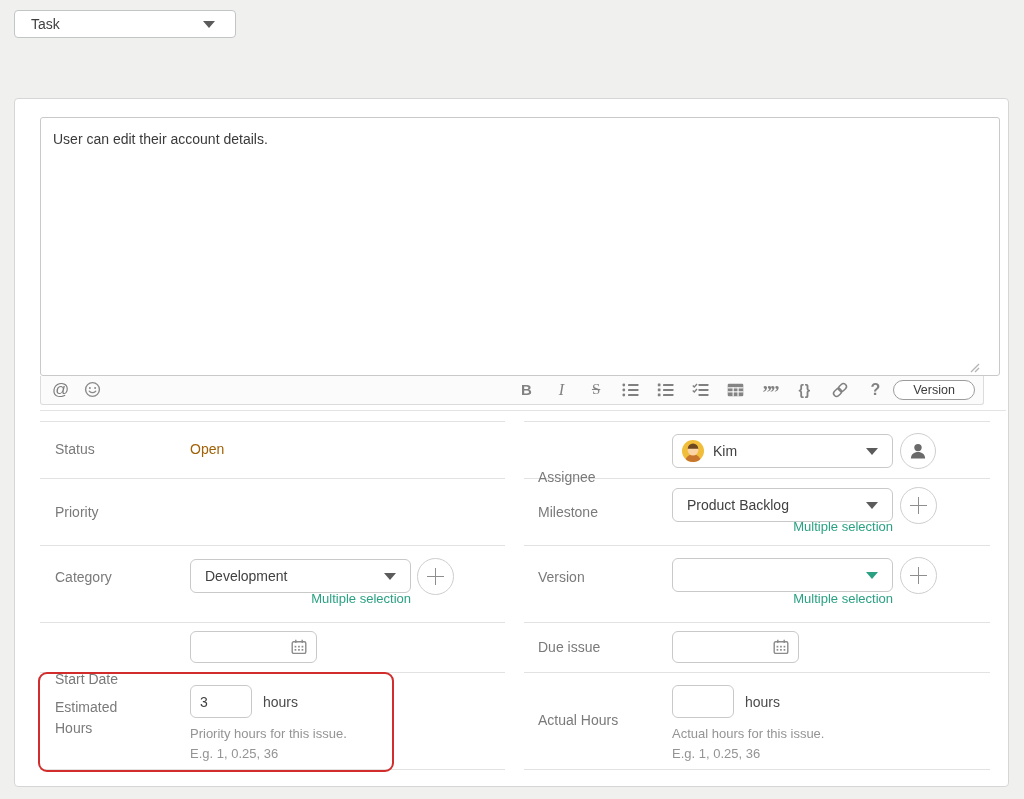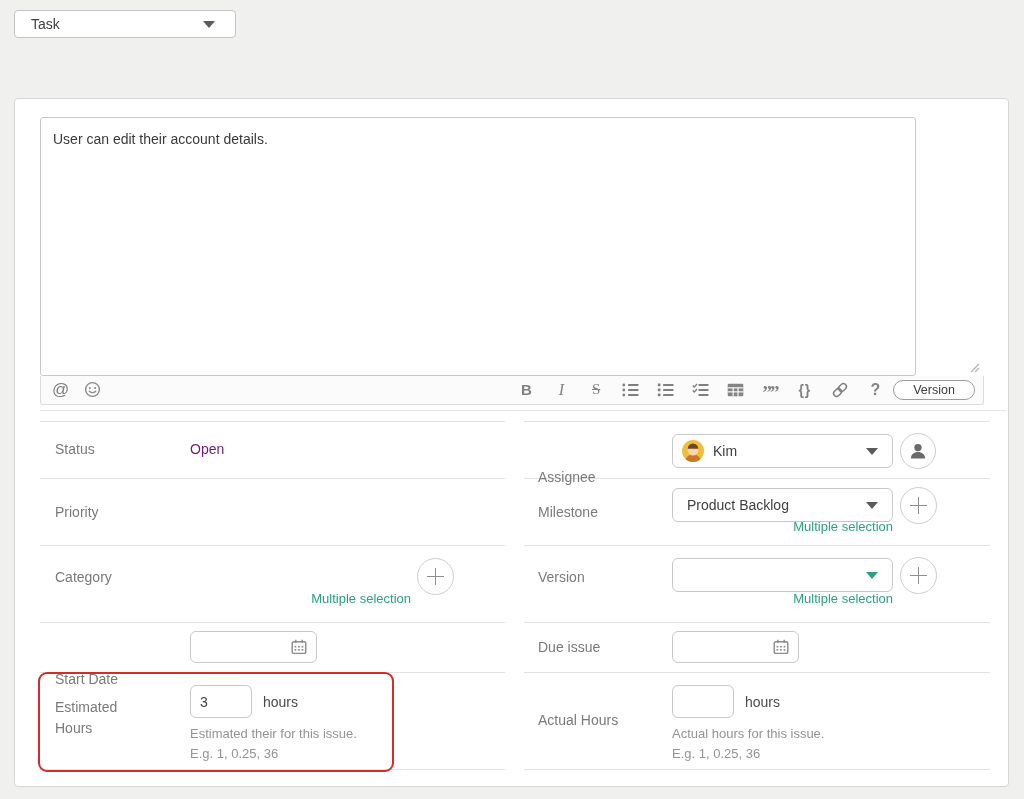--- a/index.html
+++ b/index.html
@@ -5,33 +5,33 @@
   html,body{margin:0;padding:0;}
   body{background:#f0f0ee;font-family:"Liberation Sans","DejaVu Sans",sans-serif;}
   #app{position:relative;width:1024px;height:799px;background:#f0f0ee;overflow:hidden;}
   .abs{position:absolute;box-sizing:border-box;}
   .topbox{background:#fff;border:1px solid #c2c5c6;border-radius:4px;display:flex;align-items:center;font-size:14px;color:#3f3f3f;}
   .panel{background:#fff;border:1px solid #d6d6d6;border-radius:4px;}
   .select{background:#fff;border:1px solid #c9c9c9;border-radius:6px;display:flex;align-items:center;padding:0 14px;font-size:14px;color:#414141;cursor:pointer;}
   .caret{width:0;height:0;border-left:6.5px solid transparent;border-right:6.5px solid transparent;border-top:7.5px solid #5b5b5b;margin-left:auto;flex:none;}
   .caret.green{border-top-color:#2aa183;}
   .flabel{position:absolute;font-size:14px;color:#7a7a7a;}
-  .fvalue{position:absolute;font-size:14px;color:#701a75;}
+  .fvalue{position:absolute;font-size:14px;color:#a16207;}
   .hr{position:absolute;height:1px;background:#e2e2e2;}
   .circle-btn{position:absolute;border-radius:50%;background:#fff;border:1px solid #cecece;display:flex;align-items:center;justify-content:center;cursor:pointer;box-sizing:border-box;}
   .plus{position:relative;width:17px;height:17px;}
   .plus::before,.plus::after{content:"";position:absolute;background:#8e8e8e;}
   .plus::before{left:0;top:7.8px;width:17px;height:1.4px;}
   .plus::after{left:7.8px;top:0;width:1.4px;height:17px;}
   .mult{position:absolute;font-size:13px;color:#2aa183;cursor:pointer;white-space:nowrap;}
   .help{position:absolute;font-size:13px;color:#949494;white-space:nowrap;}
   .unit{position:absolute;font-size:14px;color:#4a4a4a;}
   .hours-input{position:absolute;width:62px;height:33px;border:1px solid #c9c9c9;border-radius:6px;box-sizing:border-box;font-size:14px;color:#3f3f3f;padding:0 9px;font-family:inherit;background:#fff;outline:none;}
   .date-input{position:absolute;width:127px;height:32px;border:1px solid #c9c9c9;border-radius:6px;box-sizing:border-box;background:#fff;display:flex;align-items:center;justify-content:flex-end;padding-right:9px;cursor:pointer;}
-  .desc{position:absolute;left:40px;top:117px;width:876px;height:259px;border:1px solid #c9c9c9;border-radius:3px;box-sizing:border-box;padding:11px 12px;font-size:14px;color:#3a3a3a;font-family:inherit;resize:none;background:#fff;line-height:1.5;outline:none;}
+  .desc{position:absolute;left:40px;top:117px;width:960px;height:259px;border:1px solid #c9c9c9;border-radius:3px;box-sizing:border-box;padding:11px 12px;font-size:14px;color:#3a3a3a;font-family:inherit;resize:none;background:#fff;line-height:1.5;outline:none;}
   .toolbar{position:absolute;left:40px;top:376px;width:944px;height:29px;background:#fbfbfb;border:1px solid #dcdcdc;border-top:none;border-radius:0 0 3px 3px;box-sizing:border-box;}
   .tb-left{position:absolute;left:11px;top:0;height:27px;display:flex;align-items:center;gap:15px;}
   .tb-right{position:absolute;left:477px;top:0;width:366px;height:27px;display:flex;align-items:center;justify-content:space-between;}
   .ticon{color:#828282;cursor:pointer;display:inline-flex;align-items:center;justify-content:center;min-width:17px;line-height:1;}
   .g-bold{font-weight:bold;font-size:15px;}
   .g-italic{font-family:"Liberation Serif",serif;font-style:italic;font-size:16px;}
   .g-strike{font-family:"Liberation Serif",serif;font-size:15px;text-decoration:line-through;}
   .g-quote{font-family:"Liberation Serif",serif;font-weight:bold;font-size:19px;letter-spacing:-2px;padding-top:6px;}
   .g-braces{font-size:14px;font-weight:bold;letter-spacing:1px;}
   .g-help{font-size:16px;font-weight:bold;}
@@ -142,20 +142,24 @@
   <div class="hr" style="left:524px;top:622px;width:466px;"></div>
   <div class="hr" style="left:524px;top:672px;width:466px;"></div>
   <div class="hr" style="left:524px;top:769px;width:466px;"></div>
 
   <div class="flabel" style="left:55px;top:441px;">Status</div>
   <div class="fvalue" style="left:190px;top:441px;">Open</div>
 
   <div class="flabel" style="left:55px;top:504px;">Priority</div>
 
   <div class="flabel" style="left:55px;top:569px;">Category</div>
+  <div class="abs select" style="left:190px;top:559px;width:221px;height:34px;">
+    <span>Development</span>
+    <span class="caret"></span>
+  </div>
   <div class="circle-btn" style="left:417px;top:558px;width:37px;height:37px;">
     <span class="plus"></span>
   </div>
   <a class="mult" style="right:613px;top:591px;">Multiple selection</a>
 
   <div class="flabel" style="left:55px;top:671px;">Start Date</div>
   <div class="date-input" style="left:190px;top:631px;">
     <svg width="16" height="16" viewBox="0 0 16 16">
       <rect x="1.2" y="2.8" width="13.6" height="11.6" rx="1.5" fill="none" stroke="#8b8b8b" stroke-width="1.4"></rect>
       <line x1="4.8" y1="0.8" x2="4.8" y2="4" stroke="#8b8b8b" stroke-width="1.4"></line>
@@ -167,21 +171,21 @@
         <rect x="3.6" y="10" width="1.7" height="1.7"></rect>
           <rect x="7.1" y="10" width="1.7" height="1.7"></rect>
           <rect x="10.6" y="10" width="1.7" height="1.7"></rect>
       </g>
     </svg>
   </div>
 
   <div class="flabel" style="left:55px;top:697px;width:92px;line-height:21px;">Estimated Hours</div>
   <input class="hours-input" style="left: 190px; top: 685px;" value="3">
   <span class="unit" style="left:263px;top:694px;">hours</span>
-  <div class="help" style="left:190px;top:726px;">Estimated their for this issue.</div>
+  <div class="help" style="left:190px;top:726px;">Priority hours for this issue.</div>
   <div class="help" style="left:190px;top:746px;">E.g. 1, 0.25, 36</div>
   <div class="red-annotation"></div>
 
   <div class="flabel" style="left:538px;top:441px;margin-top:28px;">Assignee</div>
   <div class="abs select" style="left:672px;top:434px;width:221px;height:34px;padding:0 14px 0 9px;">
     <span class="avatar" style="background:#f1be3b;">
       <svg width="22" height="22" viewBox="0 0 22 22">
         <circle cx="11" cy="22.5" r="8.2" fill="#c8762c"></circle>
         <circle cx="11" cy="10.2" r="5.3" fill="#fbd6a4"></circle>
         <path d="M5.7 8.8 a5.3 5.3 0 0 1 10.6 0 z" fill="#6d4722"></path>

